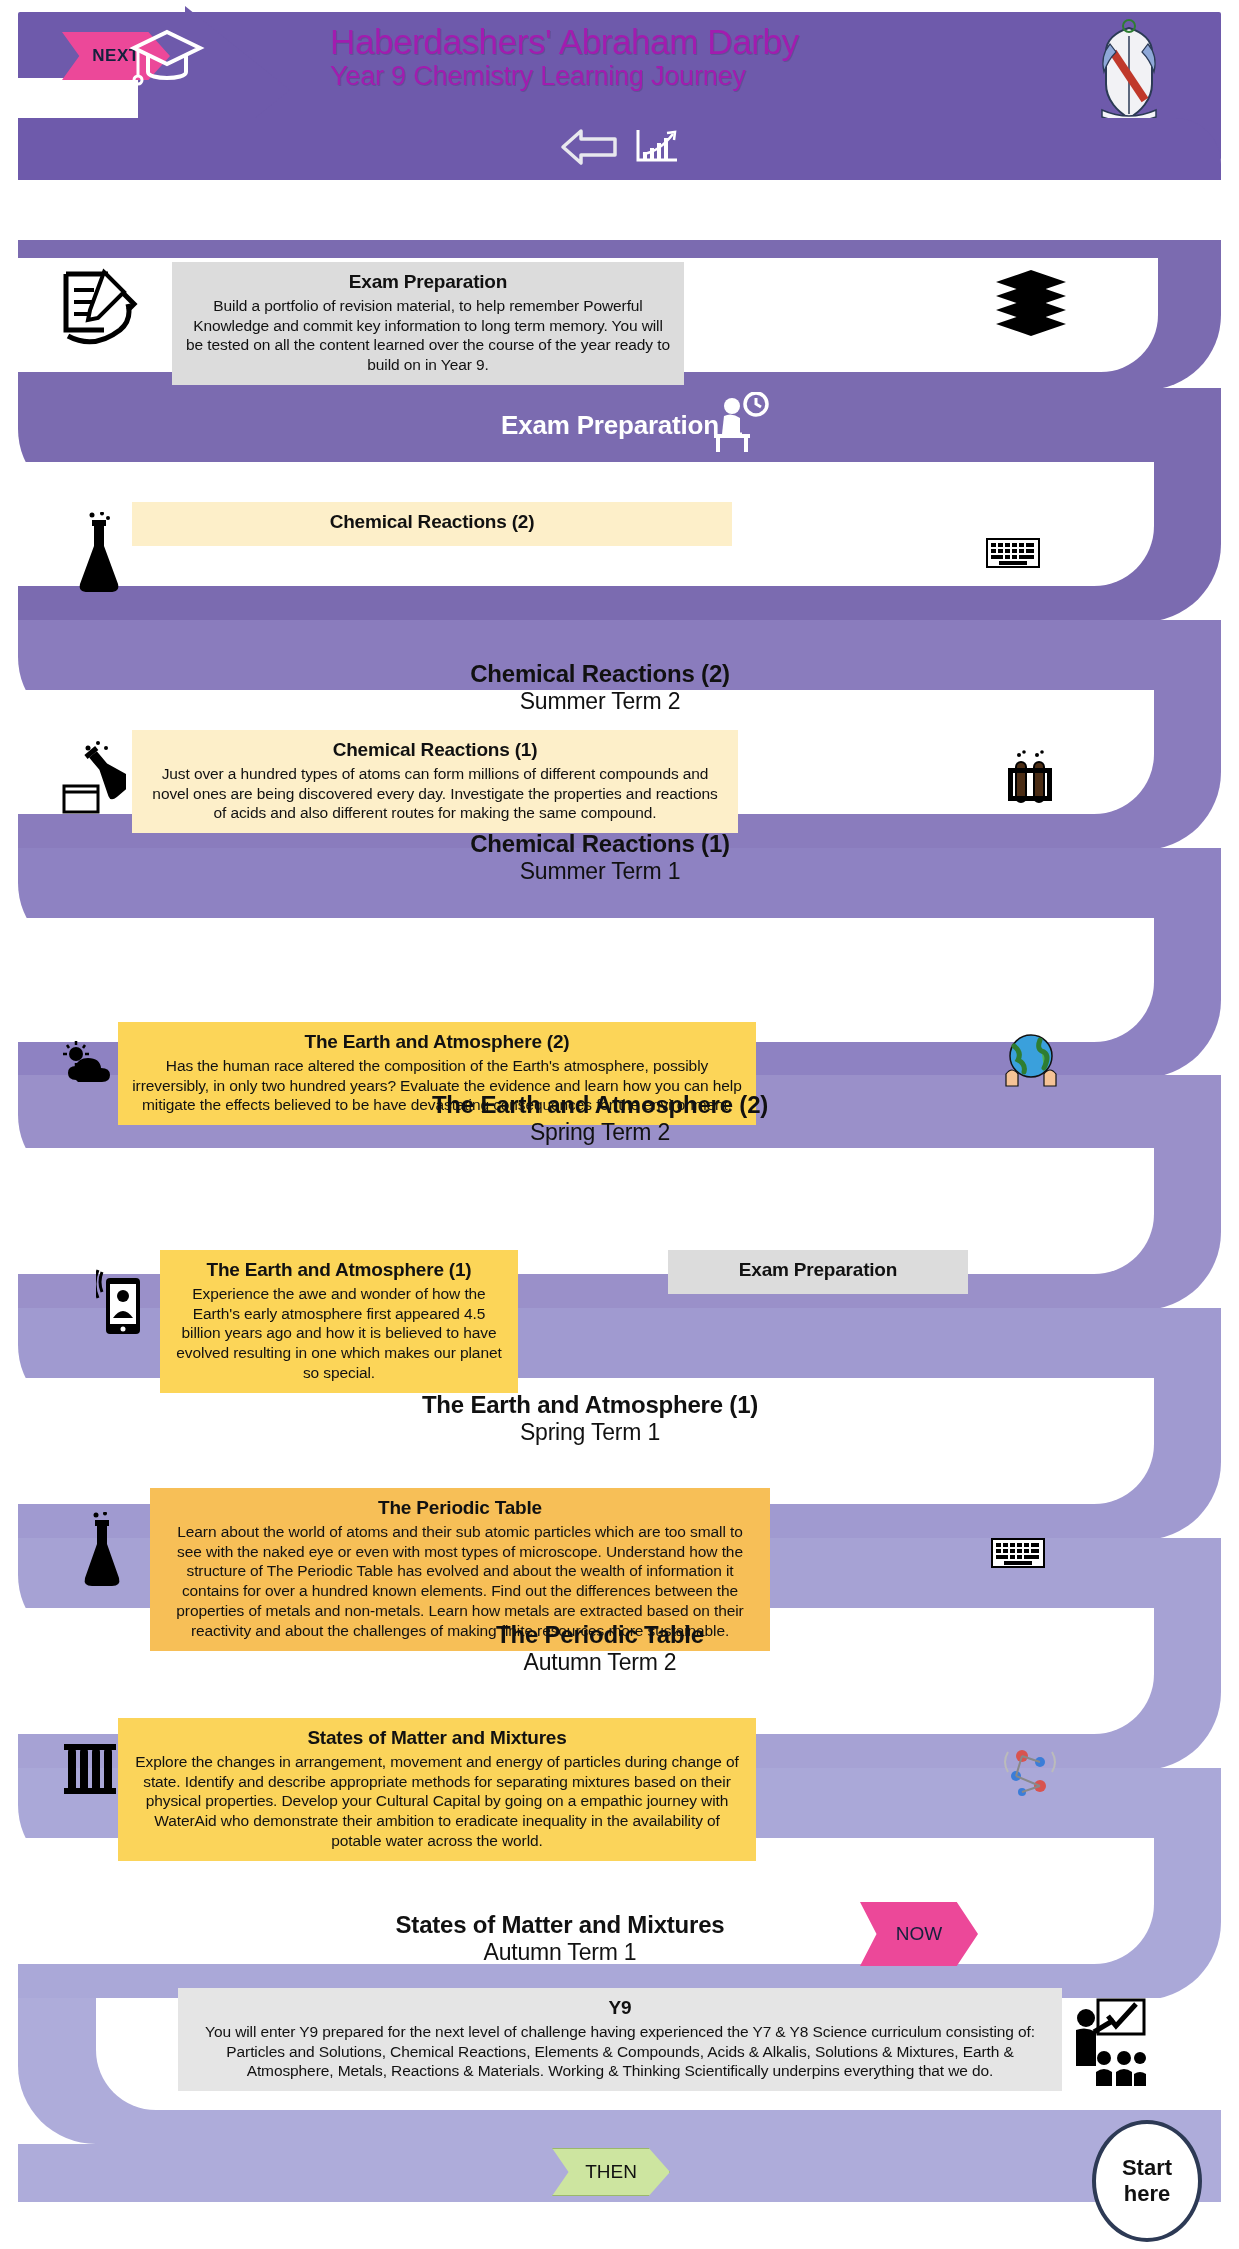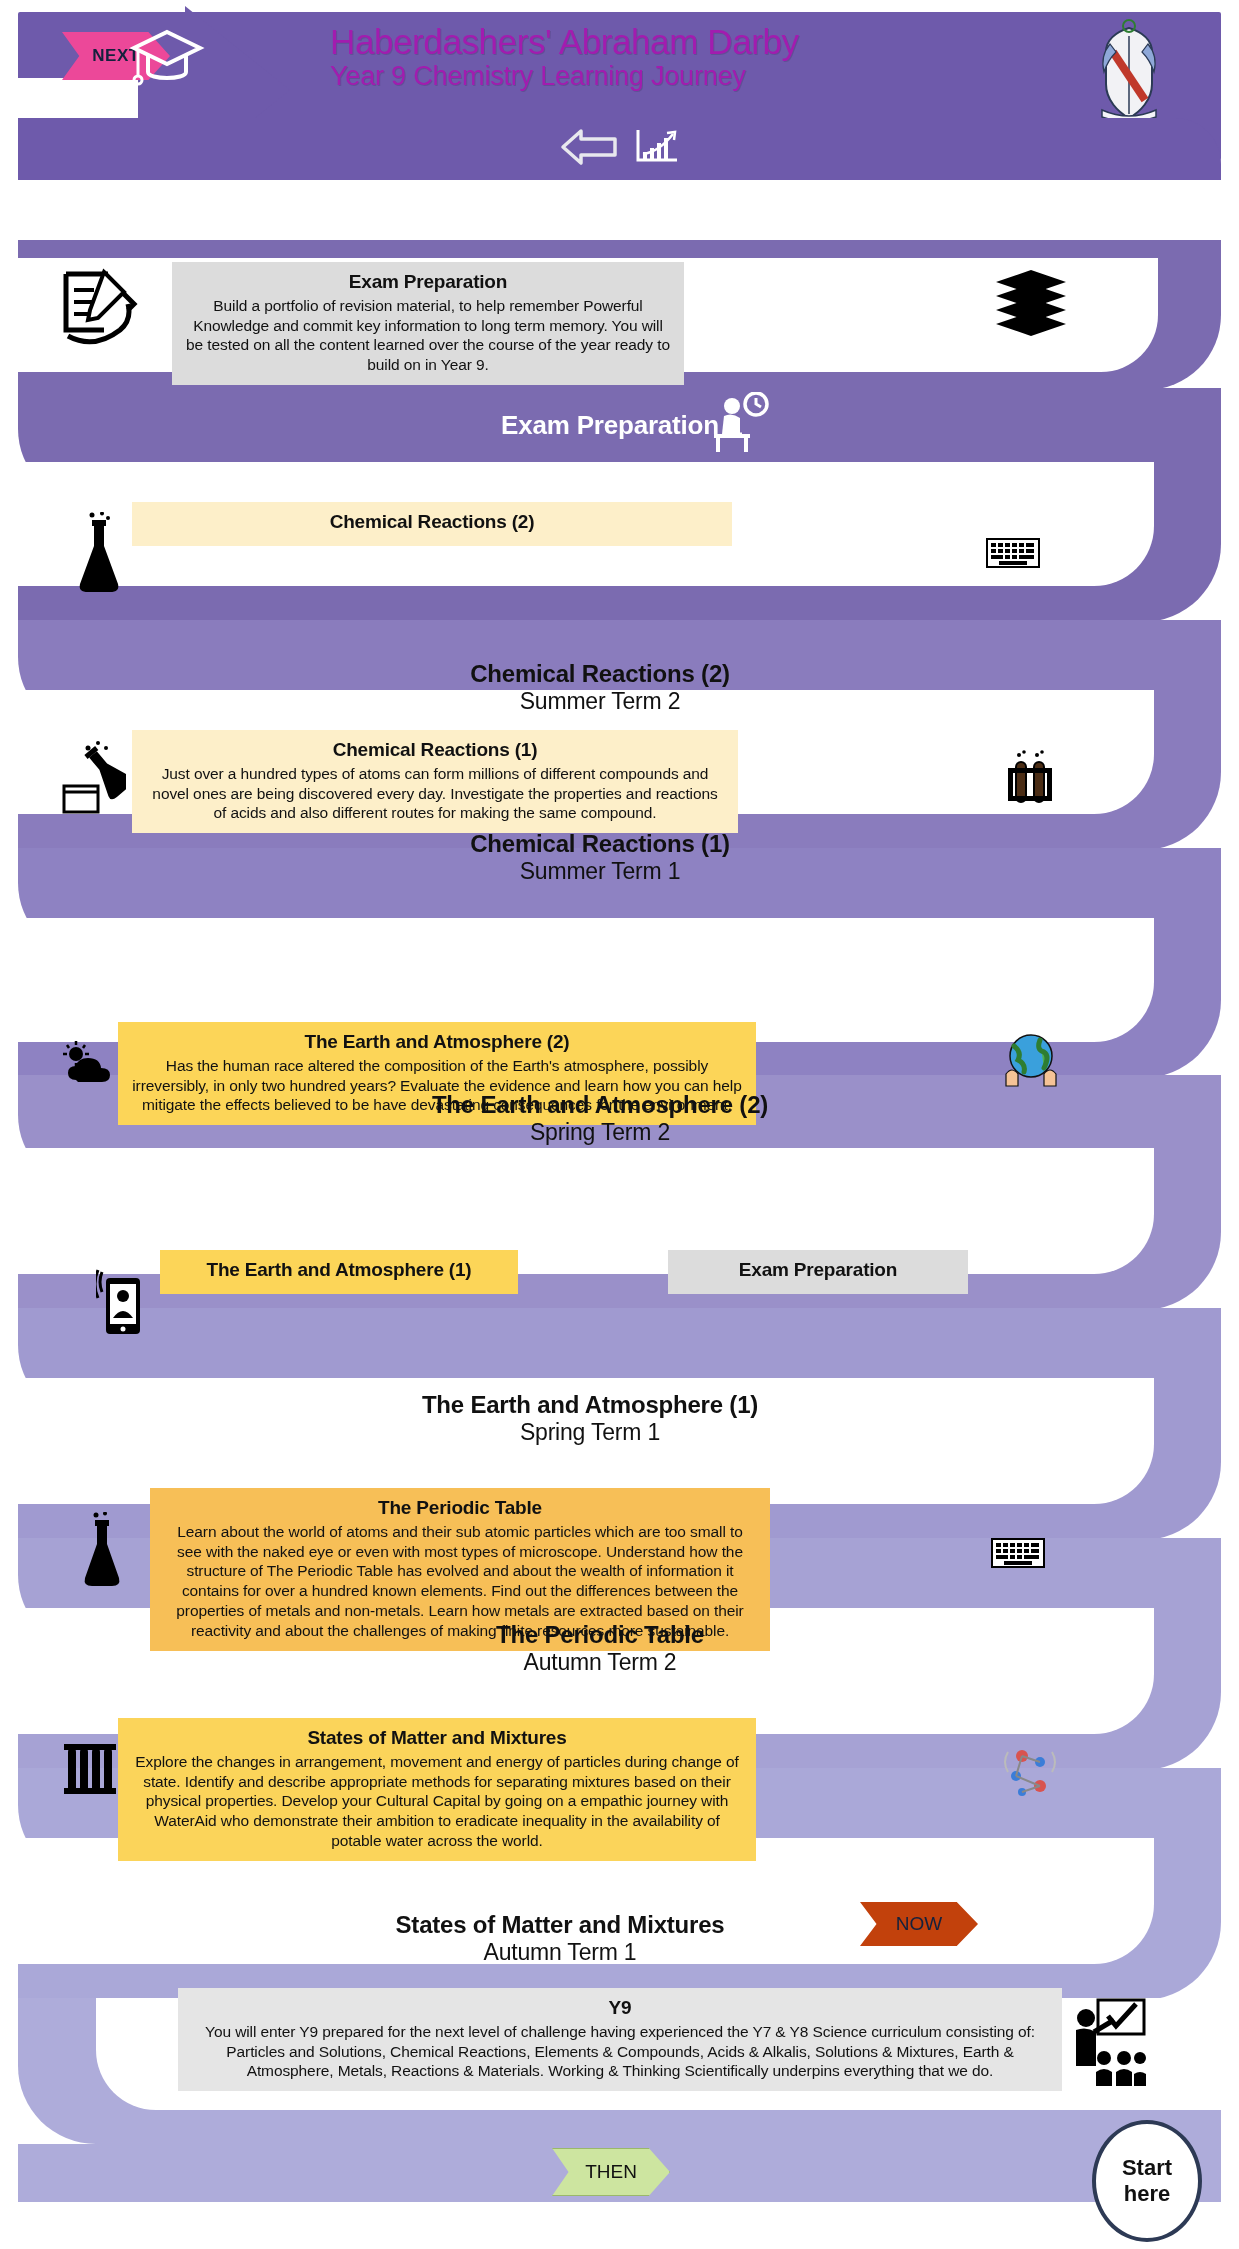--- a/index.html
+++ b/index.html
@@ -147,22 +147,22 @@
   .card.gold2 { background: #fbd45a; }
   .card.orange{ background: #f7bf57; }
 
   
   .icon { position: absolute; }
 
   
   .now-chip {
     position: absolute;
     left: 860px; top: 1902px;
-    width: 118px; height: 44px;
-    background: #c2410c;
+    width: 118px; height: 64px;
+    background: #ec4899;
     color: #14213d;
     font-size: 19px;
     display: flex; align-items: center; justify-content: center;
     clip-path: polygon(0 0, 82% 0, 100% 50%, 82% 100%, 0 100%, 14% 50%);
   }
   .then-chip {
     position: absolute;
     left: 552px; top: 2148px;
     width: 118px; height: 48px;
     background: #cde5a0;
@@ -428,20 +428,21 @@
     </svg>
   </div>
 
   <div class="stage" style="left:270px; top:1082px; width:660px; height:74px;">
     <div class="t1">The Earth and Atmosphere (2)</div>
     <div class="t2">Spring Term 2</div>
   </div>
 
   <div class="card gold" style="left:160px; top:1250px; width:358px;">
     <div class="ct">The Earth and Atmosphere (1)</div>
+    <div class="cb">Experience the awe and wonder of how the Earth's early atmosphere first appeared 4.5 billion years ago and how it is believed to have evolved resulting in one which makes our planet so special.</div>
   </div>
   <div class="card grey" style="left:668px; top:1250px; width:300px;">
     <div class="ct">Exam Preparation</div>
   </div>
   <div class="icon" style="left:96px; top:1268px;">
     <svg width="52" height="76" viewBox="0 0 52 76">
       <rect x="10" y="10" width="34" height="56" rx="4" fill="#000"></rect>
       <rect x="14" y="16" width="26" height="40" fill="#fff"></rect>
       <circle cx="27" cy="28" r="6" fill="#000"></circle>
       <path d="M17 50 Q27 36 37 50 Z" fill="#000"></path>

